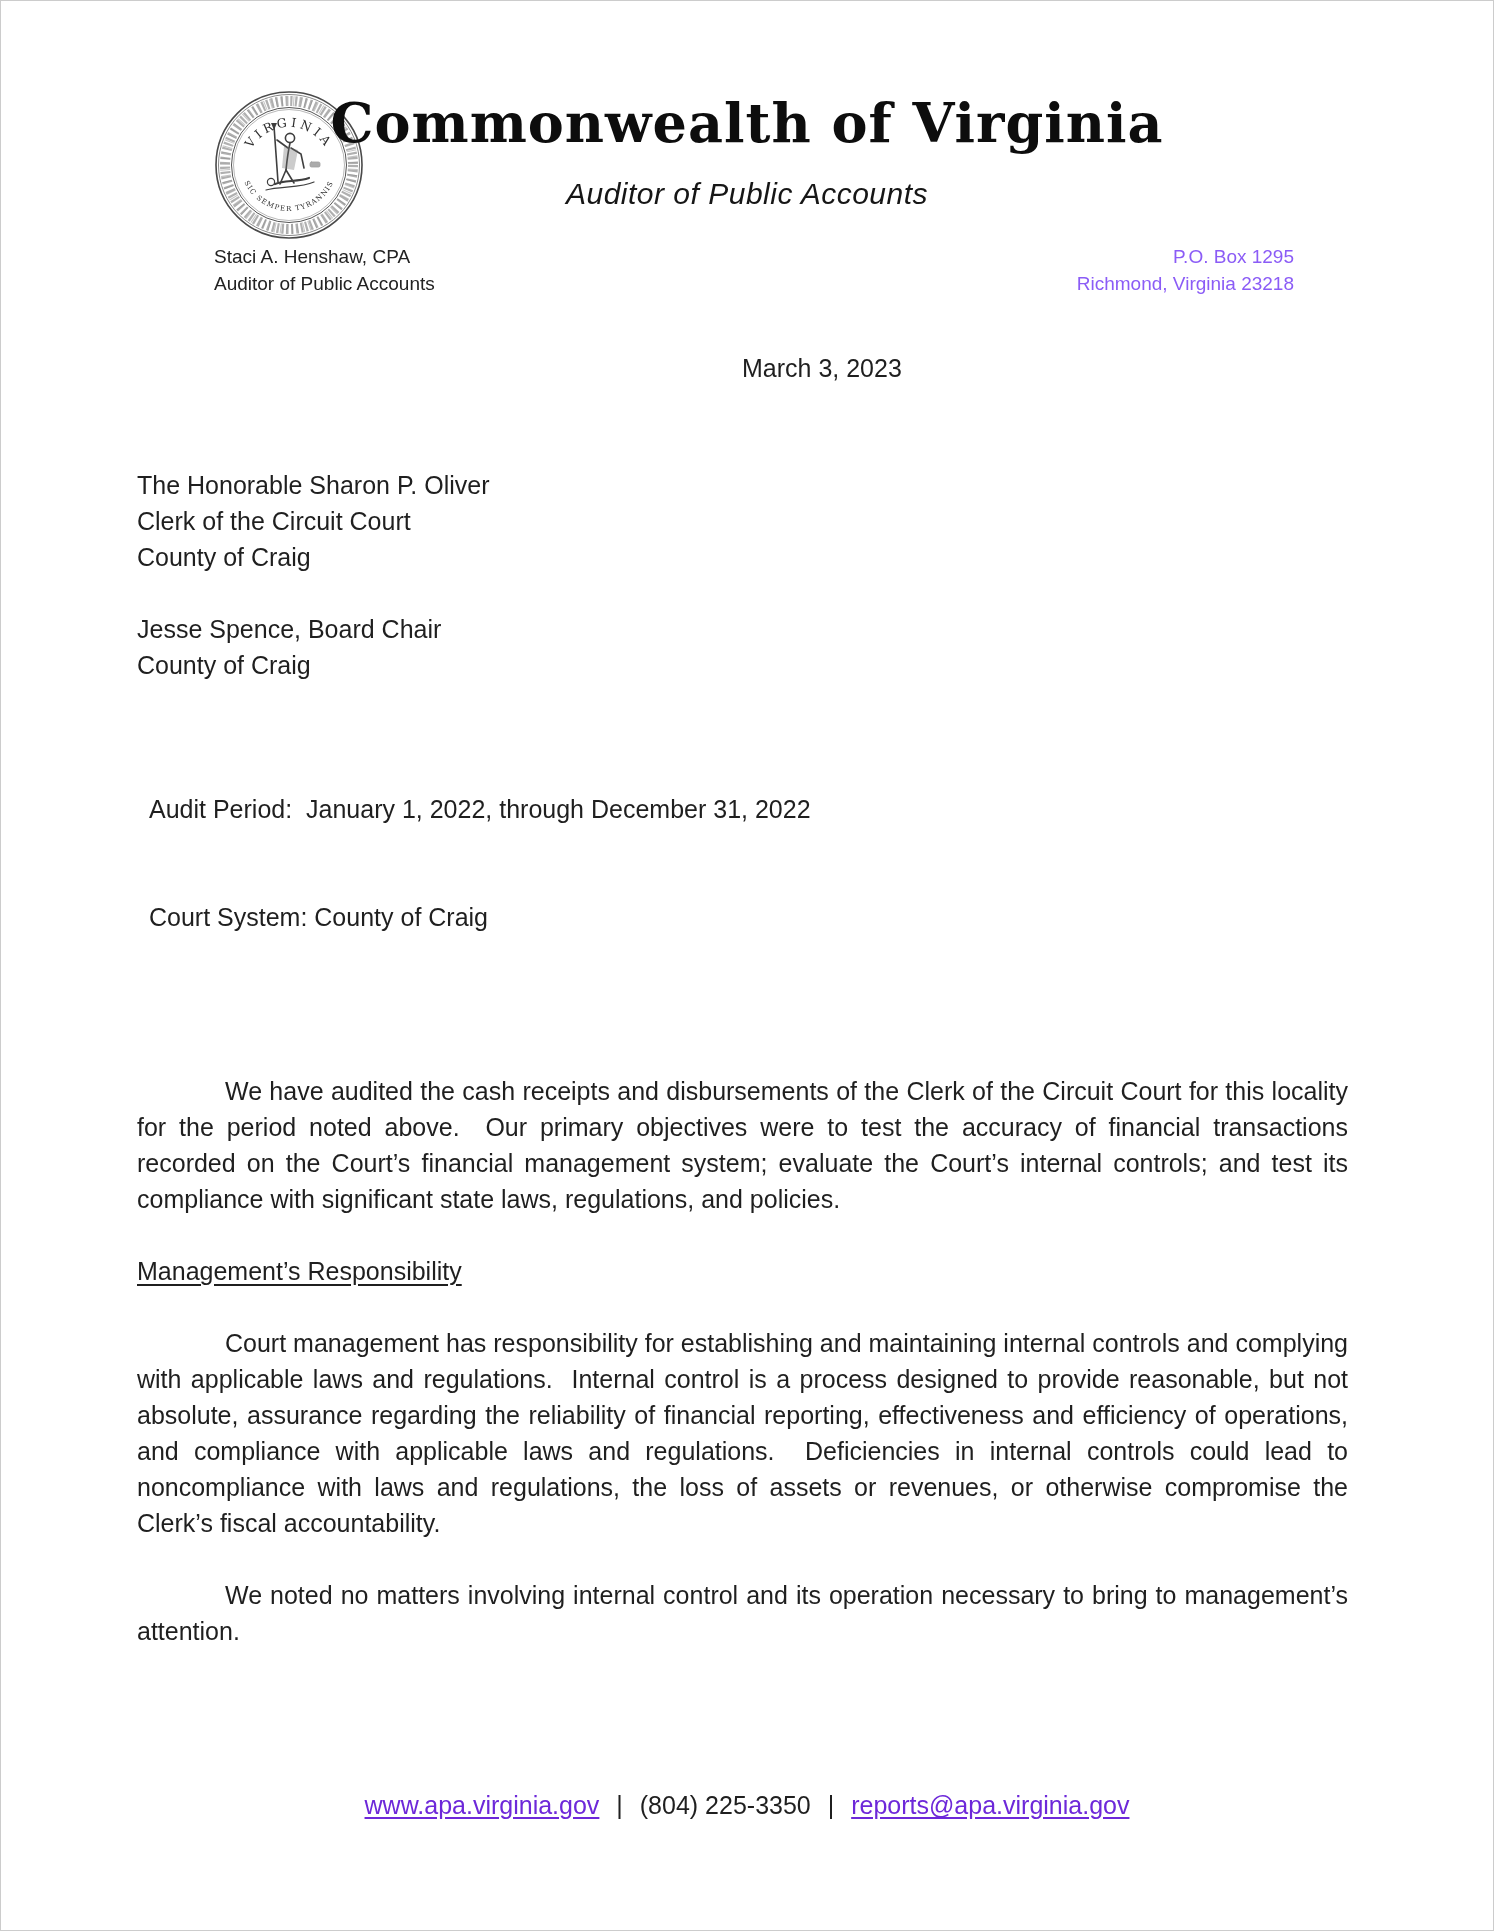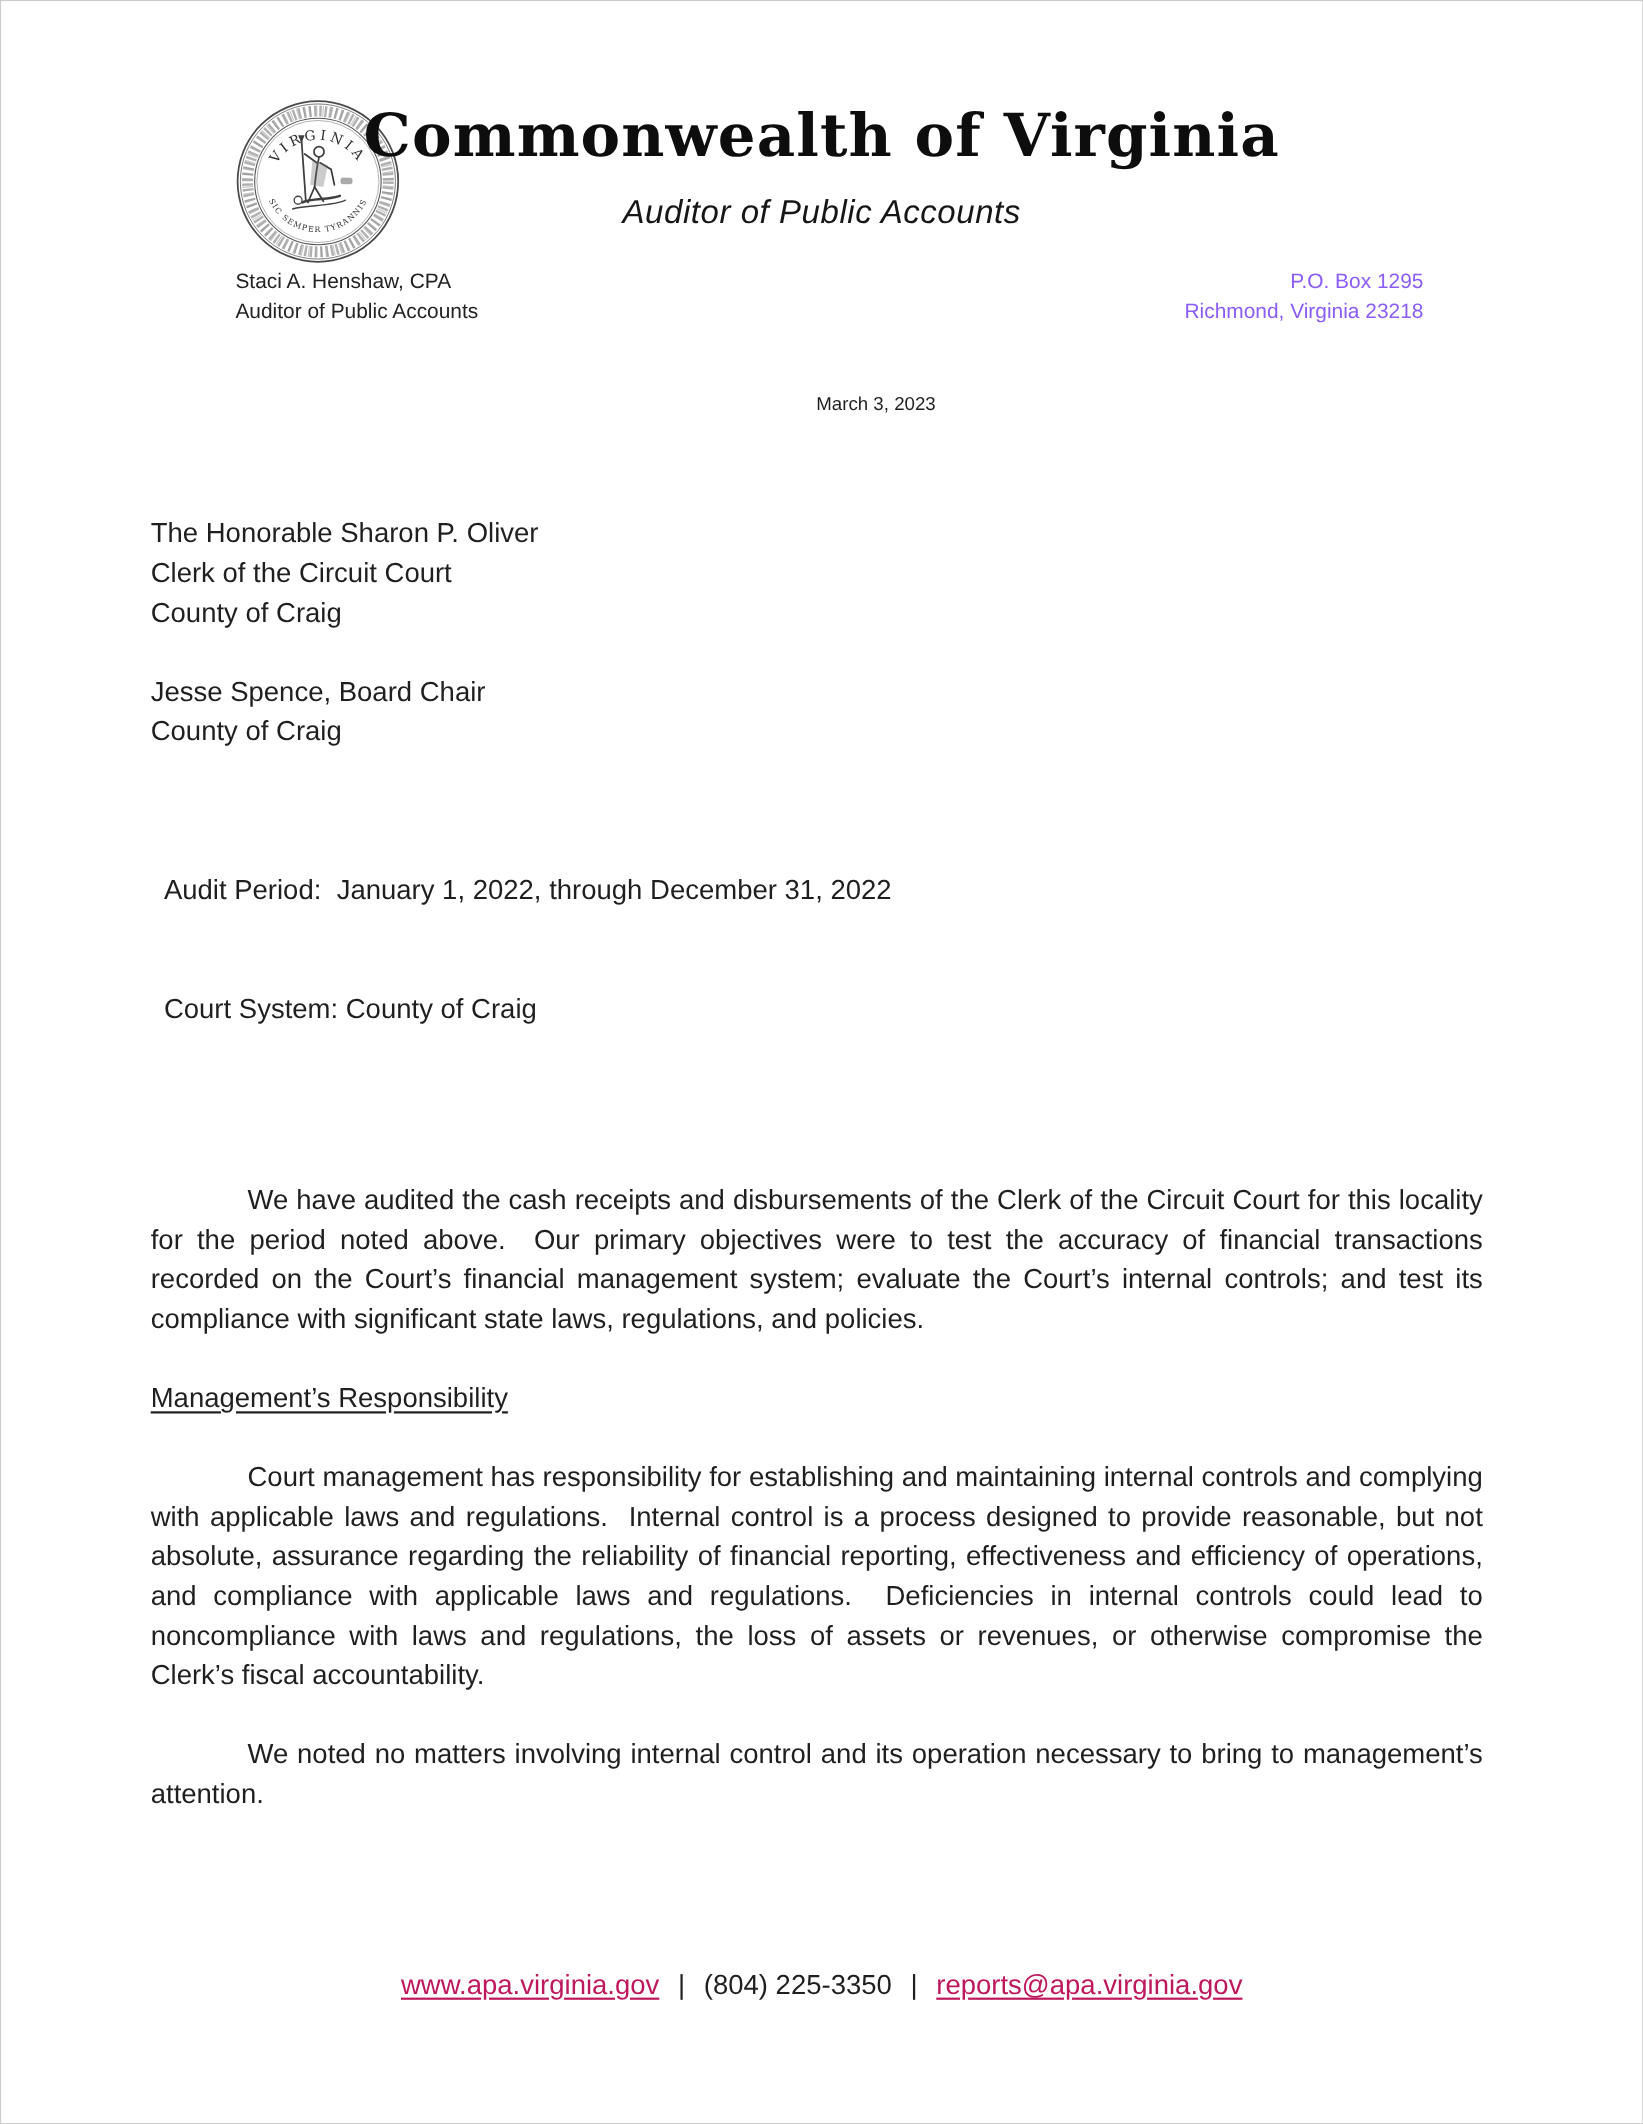--- a/index.html
+++ b/index.html
@@ -21,21 +21,21 @@
   }
   .lh-left {
     position:absolute; left:213px; top:242px;
     font-size:19px; line-height:27px; color:#222;
   }
   .lh-right {
     position:absolute; right:199px; top:242px; text-align:right;
     font-size:19px; line-height:27px; color:#8b5cf6;
   }
   
-  .date-line { position:absolute; left:741px; top:349px; font-size:17px; line-height:36px; }
+  .date-line { position:absolute; left:741px; top:349px; font-size:25px; line-height:36px; }
   .letter-body {
     position:absolute; left:136px; top:466px; width:1227px;
     font-size:25px; line-height:36px;
   }
   .addr-block { margin:0 0 36px 0; }
   .addr-line { display:block; }
   .audit-block { margin:0 0 66px 12px; white-space:pre-wrap; }
   .para {
     text-align:justify; text-indent:88px; white-space:pre-wrap;
     margin:0 16px 36px 0;
@@ -44,21 +44,21 @@
   .section-heading {
     text-decoration:underline; text-underline-offset:4px;
     margin:6px 0 36px 0;
   }
   
   .footer {
     position:absolute; left:0; top:1786px; width:100%;
     text-align:center; font-size:25px; line-height:36px; color:#1f1f1f;
   }
   .footer a, .footer .link {
-    color:#be185d; text-decoration:underline; text-underline-offset:3px; cursor:pointer;
+    color:#6d28d9; text-decoration:underline; text-underline-offset:3px; cursor:pointer;
   }
   .footer .sep { color:#1f1f1f; margin:0 10px; }
 </style>
 </head>
 <body>
 
 <div class="page">
 
   <svg class="seal" viewBox="0 0 150 150" aria-hidden="true">
     <defs>

